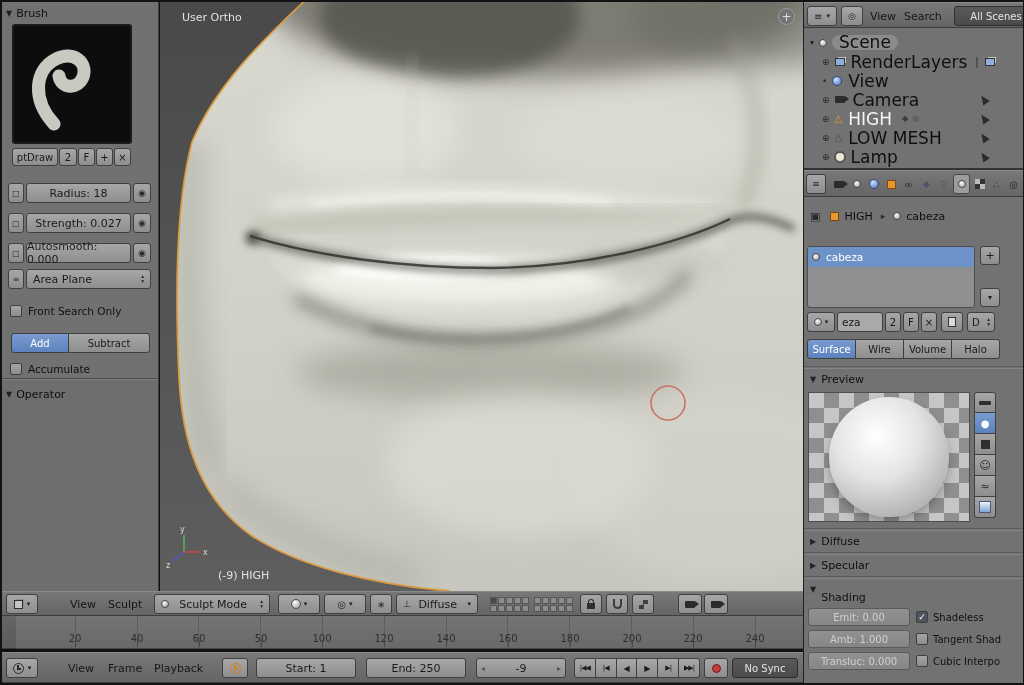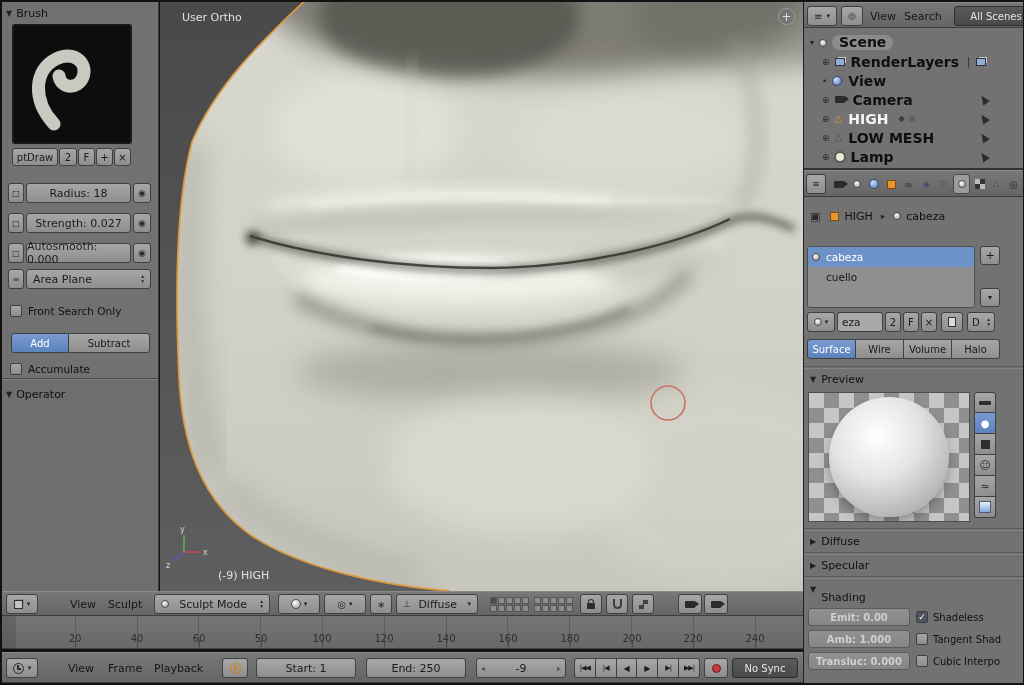--- a/index.html
+++ b/index.html
@@ -4,38 +4,38 @@
 <style>
 *{margin:0;padding:0;box-sizing:border-box;font-family:"DejaVu Sans",sans-serif;}
 html,body{width:1024px;height:685px;overflow:hidden;background:#121212;position:relative;}
 .a{position:absolute;}
 .r{display:flex;align-items:center;}
 .btn{background:linear-gradient(#a7a7a7,#8e8e8e);border:1px solid #404040;border-radius:3px;display:flex;align-items:center;justify-content:center;font-size:11px;color:#1a1a1a;height:20px;cursor:default;}
 .btn.sm{font-size:10px;}
 .btn.dark{background:linear-gradient(#5a5a5a,#4a4a4a);color:#e6e6e6;border-color:#2e2e2e;}
 .btn.blue{background:linear-gradient(#7a9bd0,#5c82bd);color:#fff;}
 .btn.disabled{background:linear-gradient(#919191,#868686);border-color:#5a5a5a;color:#cscs;}
-.btn.disabled span{color:#cfcfcf;font-weight:bold;}
+.btn.disabled span{color:#cfcfcf;}
 .field{background:#a9a9a9;border:1px solid #404040;border-radius:3px;display:flex;align-items:center;font-size:10.5px;color:#1a1a1a;padding-left:4px;height:20px;}
 .seg{display:flex;}
 .seg .btn{border-radius:0;border-left-width:0;flex:1;}
 .seg .btn:first-child{border-radius:3px 0 0 3px;border-left-width:1px;}
 .seg .btn:last-child{border-radius:0 3px 3px 0;}
 .menutext{font-size:11px;color:#161616;}
 .wtxt{color:#e2e2e2;}
 .ph{font-size:11px;color:#101010;}
 .tri{font-size:8px;color:#222;}
 .da{font-size:7px;color:#222;margin-left:3px;}
 .updown{display:flex;flex-direction:column;font-size:5.5px;line-height:5px;color:#222;margin-left:3px;}
 .chk{width:12px;height:12px;border:1px solid #3f3f3f;border-radius:2px;background:linear-gradient(#a5a5a5,#8d8d8d);display:flex;align-items:center;justify-content:center;font-size:9px;color:#fff;}
 .chk.on{background:#4e5560;}
 .hdrbar{background:linear-gradient(#787878,#656565);border-top:1px solid #8a8a8a;border-bottom:1px solid #3c3c3c;}
 .rnum{position:absolute;width:40px;text-align:center;top:17px;font-size:10px;color:#2e2e2e;}
 .rtick{position:absolute;bottom:1px;width:1px;height:7px;background:#474747;}
-.oltext{font-size:14px;color:#0f0f0f;font-weight:bold;}
+.oltext{font-size:17px;color:#0f0f0f;}
 .i-cursor{width:0;height:0;border-left:4px solid transparent;border-right:4px solid transparent;border-bottom:9px solid #2b2b2b;transform:rotate(-35deg);}
 .i-cam{width:10px;height:7px;background:#2b2b2b;border-radius:1px;position:relative;}
 .i-cam::after{content:'';position:absolute;right:-4px;top:0;border-left:4px solid #2b2b2b;border-top:3.5px solid transparent;border-bottom:3.5px solid transparent;}
 .i-ball{width:10px;height:10px;border-radius:50%;background:radial-gradient(circle at 35% 30%,#fff,#969696);border:1px solid #4a4a4a;}
 .i-ball.sm{width:8px;height:8px;}
 .i-world{width:10px;height:10px;border-radius:50%;background:radial-gradient(circle at 35% 30%,#cfe0ff,#4a6fb5);border:1px solid #2e4a78;}
 .i-lamp{width:8px;height:8px;border-radius:50%;background:#ece9d2;box-shadow:0 0 0 2px rgba(40,40,40,.35);}
 .i-layers{width:10px;height:8px;background:#8fb0d8;border:1px solid #333;box-shadow:2px -2px 0 -1px #c8c8c8;}
 .i-cubeorange{width:9px;height:9px;background:#e8962e;border:1px solid #7a4a10;}
 .i-checker{width:10px;height:10px;background:conic-gradient(#333 0 25%,#bbb 0 50%,#333 0 75%,#bbb 0);}
@@ -502,23 +502,20 @@
       <span class="glyph" style="margin-left:8px;font-size:9px;">▸</span>
       <span class="i-ball sm" style="margin-left:8px;"></span>
       <span class="ph" style="margin-left:5px;">cabeza</span>
     </div>
 
     <div class="a" style="left:3px;top:76px;width:168px;height:62px;background:#8f8f8f;border:1px solid #4e4e4e;border-radius:3px;overflow:hidden;">
       <div class="r" style="height:20px;background:#6d92c7;">
         <span class="i-ball sm" style="margin-left:4px;"></span>
         <span style="margin-left:6px;font-size:10.5px;color:#fff;">cabeza</span>
       </div>
-      <div class="r" style="height:20px;">
-        <span style="margin-left:18px;font-size:10.5px;color:#161616;">cuello</span>
-      </div>
     </div>
     <div class="a btn" style="left:176px;top:76px;width:20px;height:19px;">
         <span>+</span>
       </div>
     <div class="a btn" style="left:176px;top:118px;width:20px;height:19px;">
         <span class="tri">▾</span>
       </div>
 
     <div class="a btn" style="left:3px;top:142px;width:28px;">
       <span class="i-ball sm"></span>

